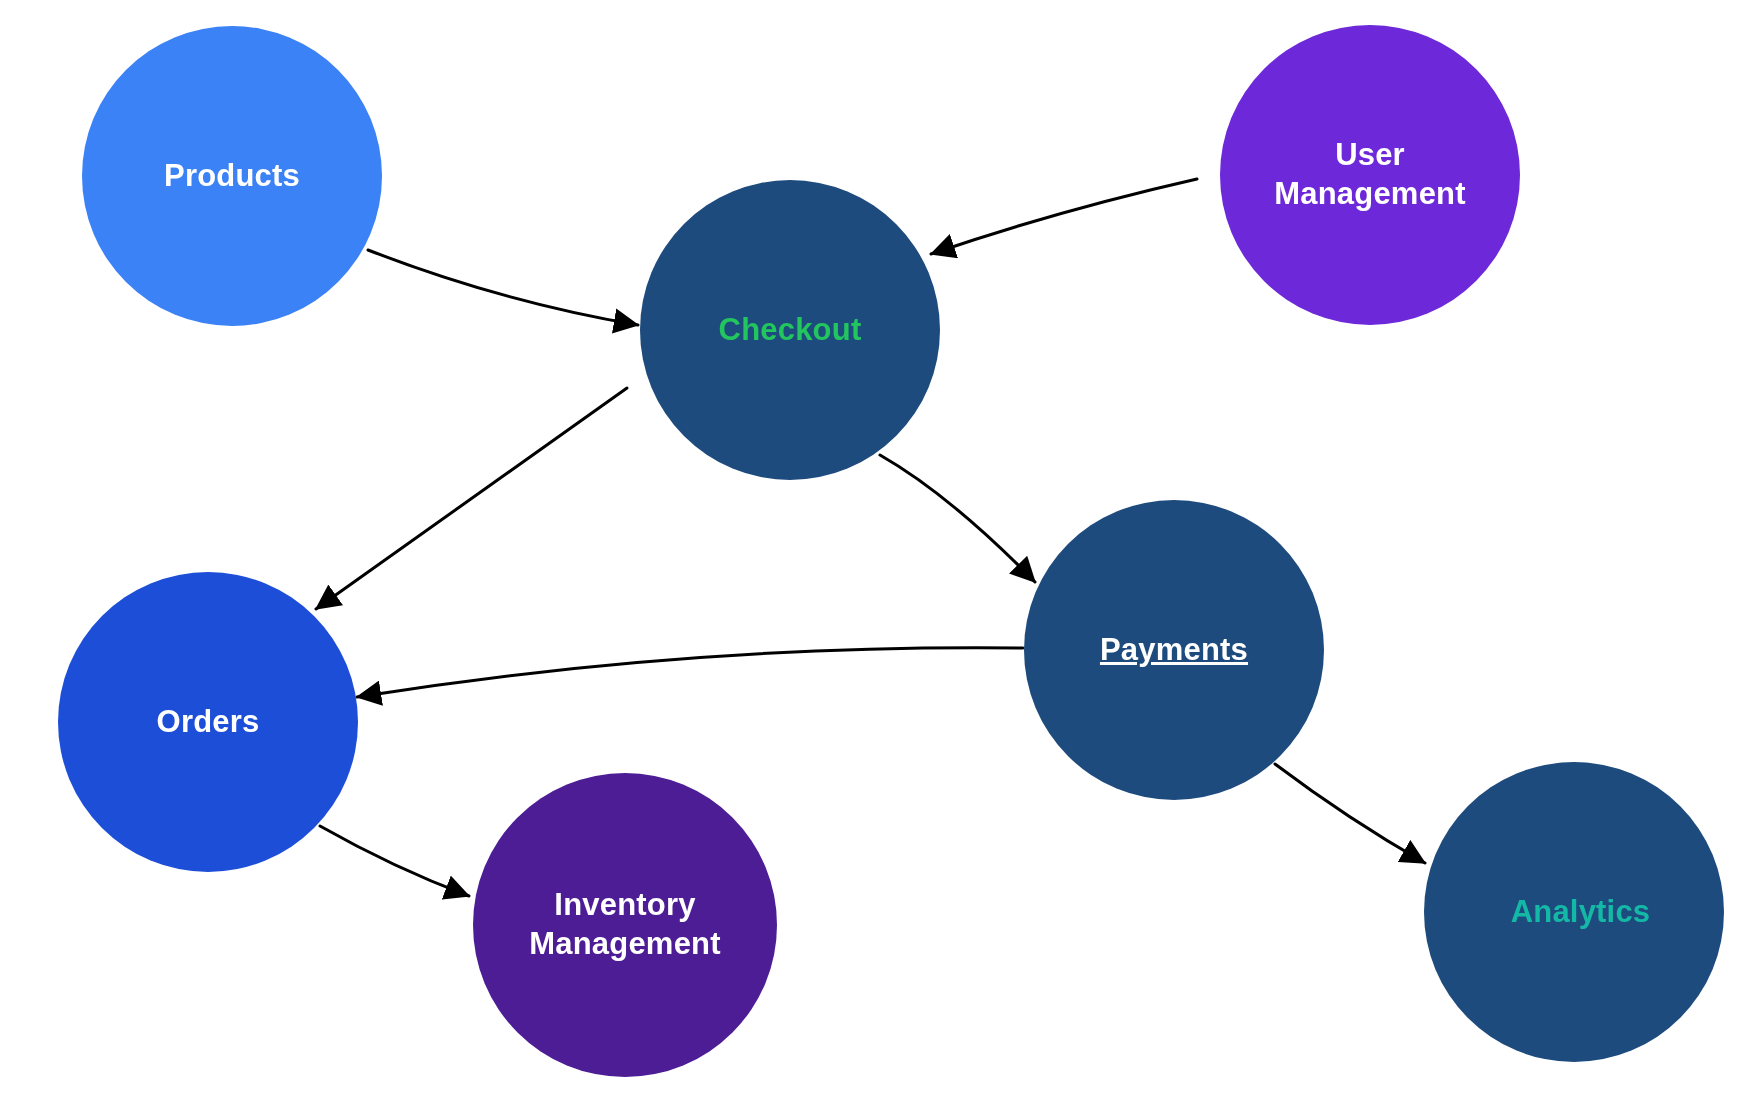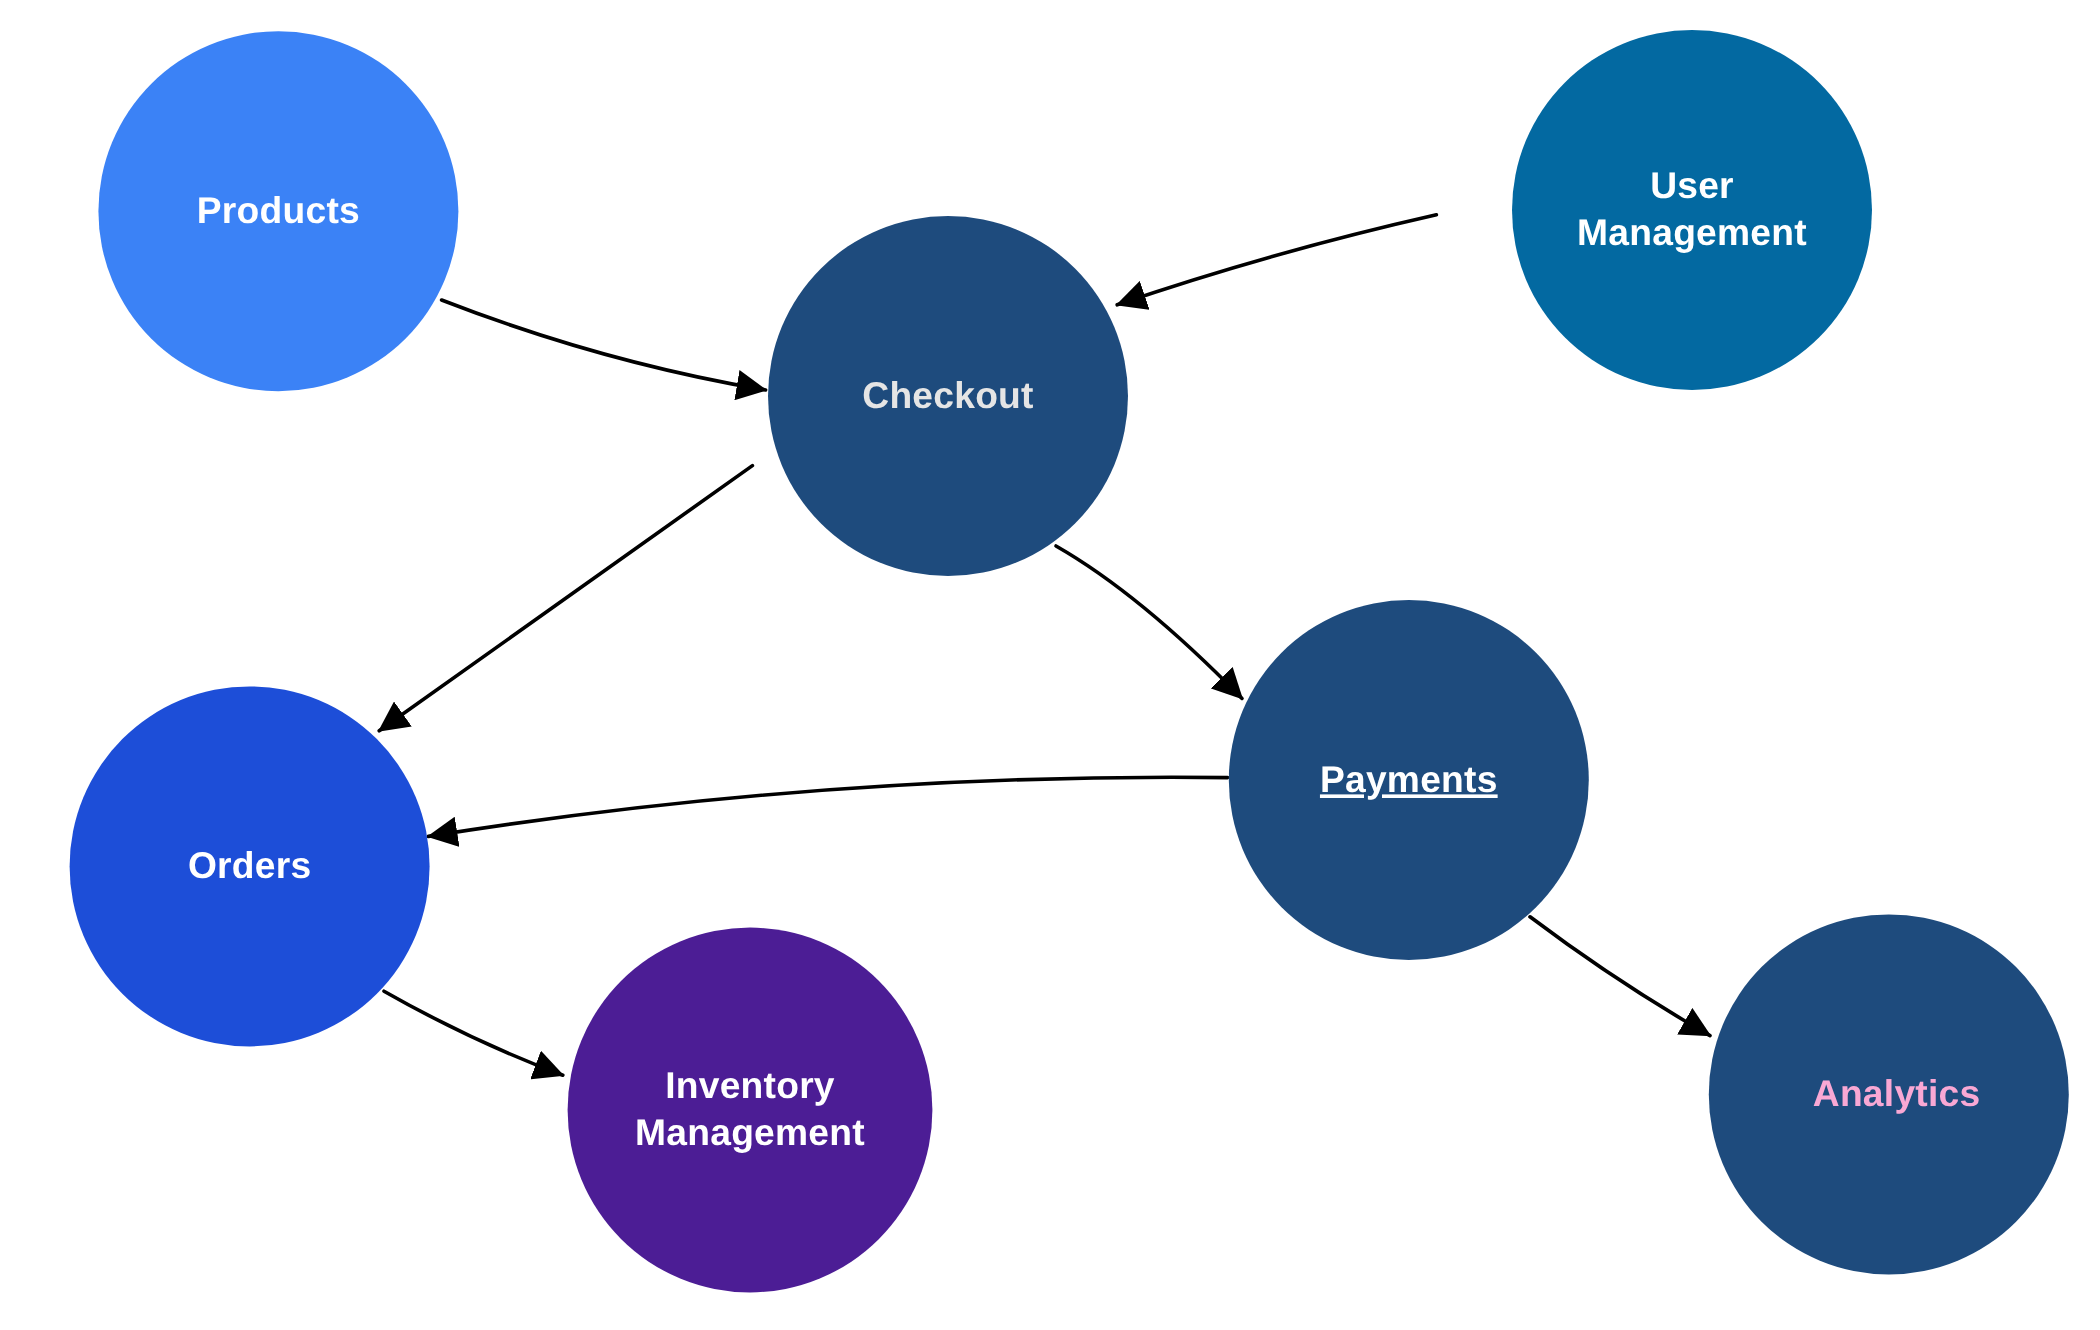--- a/index.html
+++ b/index.html
@@ -57,34 +57,34 @@
       <path d="M 627 388 Q 462 505 316 609" fill="none" stroke="#000000" stroke-width="3" stroke-linecap="round" marker-end="url(#arrowhead)"></path>
       <path d="M 880 455 Q 950 495 1035 582" fill="none" stroke="#000000" stroke-width="3" stroke-linecap="round" marker-end="url(#arrowhead)"></path>
       <path d="M 1023 648 Q 690 644 357 697" fill="none" stroke="#000000" stroke-width="3" stroke-linecap="round" marker-end="url(#arrowhead)"></path>
       <path d="M 320 826 Q 394 868 469 896" fill="none" stroke="#000000" stroke-width="3" stroke-linecap="round" marker-end="url(#arrowhead)"></path>
       <path d="M 1275 764 Q 1348 819 1425 863" fill="none" stroke="#000000" stroke-width="3" stroke-linecap="round" marker-end="url(#arrowhead)"></path>
     </svg>
   <div id="nodes-layer">
       <div class="node" style="left: 82px; top: 26px; width: 300px; height: 300px; background: #3b82f6;">
         <div class="node-label" style="color: rgb(255, 255, 255);">Products</div>
       </div>
-      <div class="node" style="left: 1260px; top: 25px; width: 300px; height: 300px; background: #0369a1;">
+      <div class="node" style="left: 1220px; top: 25px; width: 300px; height: 300px; background: #6d28d9;">
         <div class="node-label" style="color: rgb(255, 255, 255);">User
 Management</div>
       </div>
       <div class="node" style="left: 640px; top: 180px; width: 300px; height: 300px; background: rgb(30, 75, 125);">
-        <div class="node-label" style="color: #e5e5e5;">Checkout</div>
+        <div class="node-label" style="color: #22c55e;">Checkout</div>
       </div>
       <div class="node" style="left: 58px; top: 572px; width: 300px; height: 300px; background: #1d4ed8;">
         <div class="node-label" style="color: rgb(255, 255, 255);">Orders</div>
       </div>
       <div class="node" style="left: 1024px; top: 500px; width: 300px; height: 300px; background: rgb(30, 75, 125);">
         <div class="node-label" style="color: rgb(255, 255, 255); text-decoration: underline;">Payments</div>
       </div>
       <div class="node" style="left: 473px; top: 773px; width: 304px; height: 304px; background: #4c1d95;">
         <div class="node-label" style="color: rgb(255, 255, 255);">Inventory
 Management</div>
       </div>
       <div class="node" style="left: 1424px; top: 762px; width: 300px; height: 300px; background: rgb(30, 75, 125);">
-        <div class="node-label" style="color: #f9a8d4; margin-left: 13px;">Analytics</div>
+        <div class="node-label" style="color: #14b8a6; margin-left: 13px;">Analytics</div>
       </div>
     </div>
 </div>
 
 </body></html>

